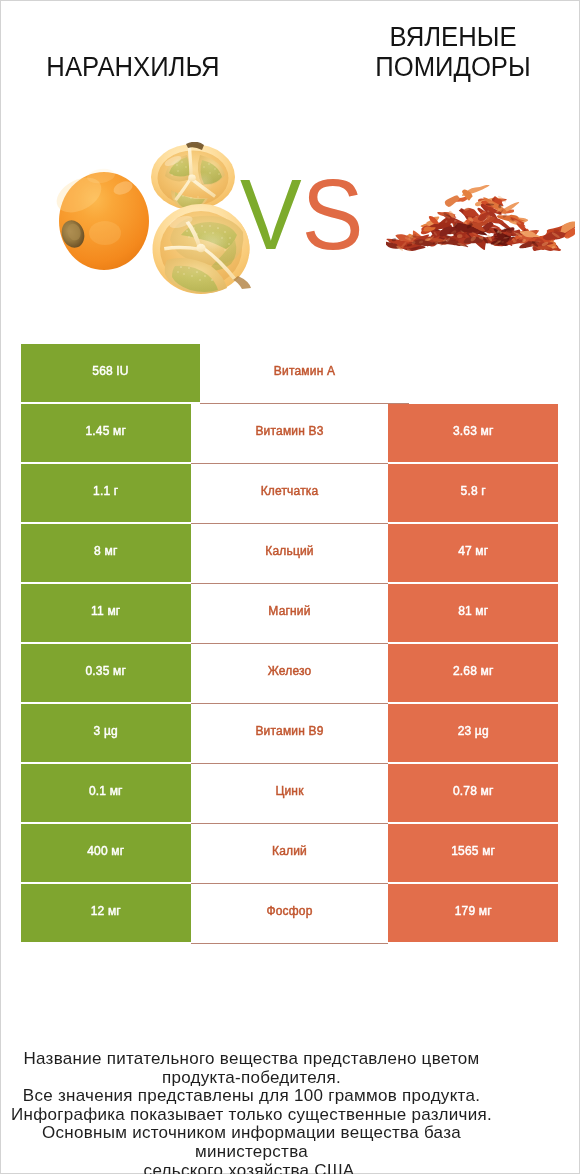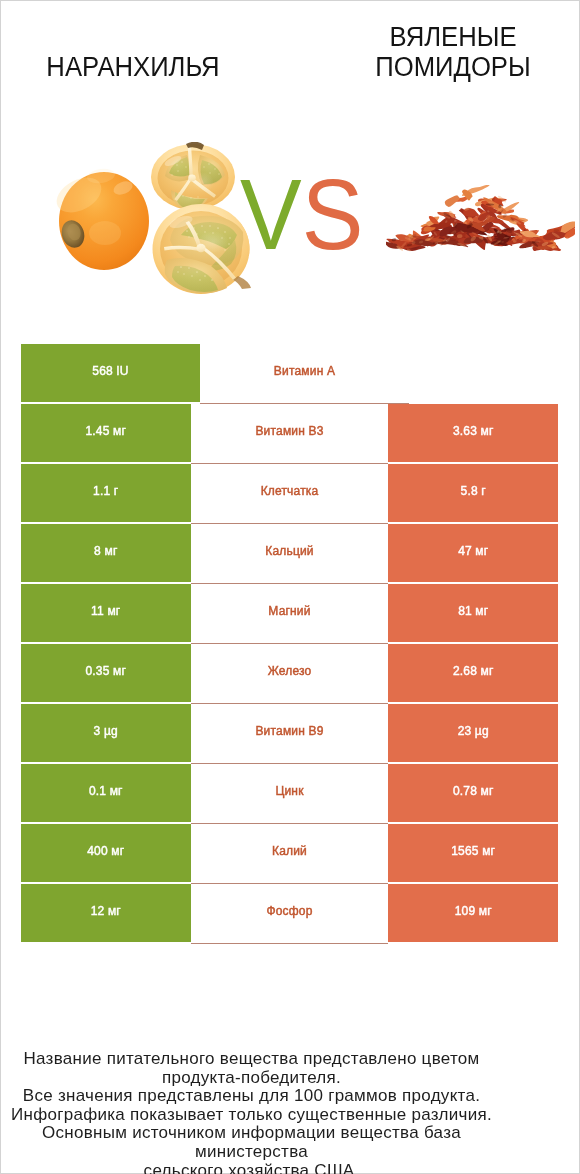--- a/index.html
+++ b/index.html
@@ -479,21 +479,21 @@
         <div class="cell c-right">0.78 мг</div>
       </div>
       <div class="row">
         <div class="cell c-left">400 мг</div>
         <div class="cell c-mid">Калий</div>
         <div class="cell c-right">1565 мг</div>
       </div>
       <div class="row">
         <div class="cell c-left">12 мг</div>
         <div class="cell c-mid">Фосфор</div>
-        <div class="cell c-right">109 мг</div>
+        <div class="cell c-right">179 мг</div>
       </div>
     </div>
 
   <div class="footer" id="footer">
       <div>Название питательного вещества представлено цветом</div>
       <div>продукта-победителя.</div>
       <div>Все значения представлены для 100 граммов продукта.</div>
       <div>Инфографика показывает только существенные различия.</div>
       <div>Основным источником информации вещества база министерства</div>
       <div>сельского хозяйства США.</div>

